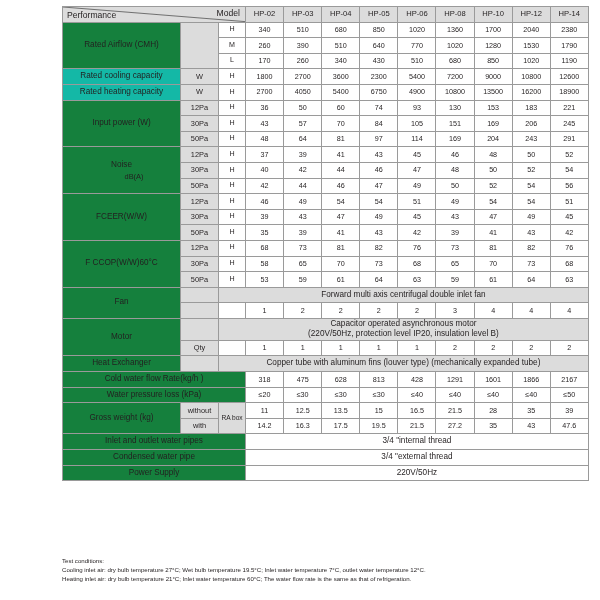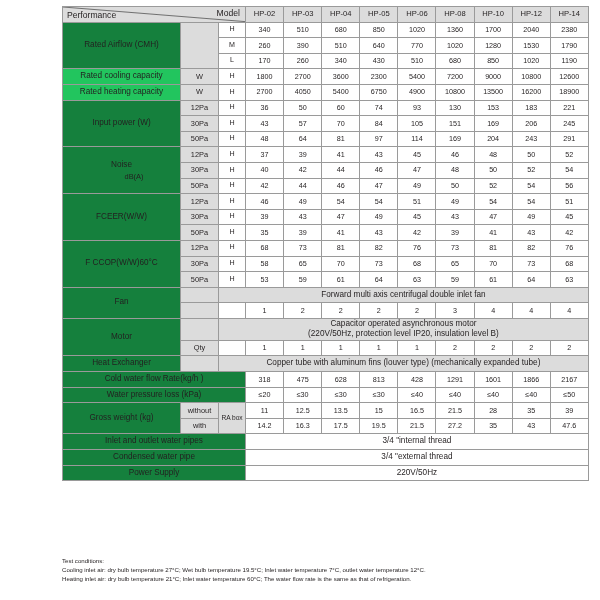--- a/index.html
+++ b/index.html
@@ -44,21 +44,21 @@
   col.c-hml   { width: 27px; }
   col.c-model { width: 38.1px; }
 
   .lab {
     background: #15803d;
     font-size: 8.2px;
     text-align: center;
     margin-left: 13px;
   }
   .lab-left {
-    background: #22c55e;
+    background: #14b8a6;
     font-size: 8.2px;
     text-align: left;
     padding-left: 3px;
   }
   .sub {
     background: #ffffff;
     font-size: 7.1px;
   }
   .sub-g {
     background: #dcdcdc;

